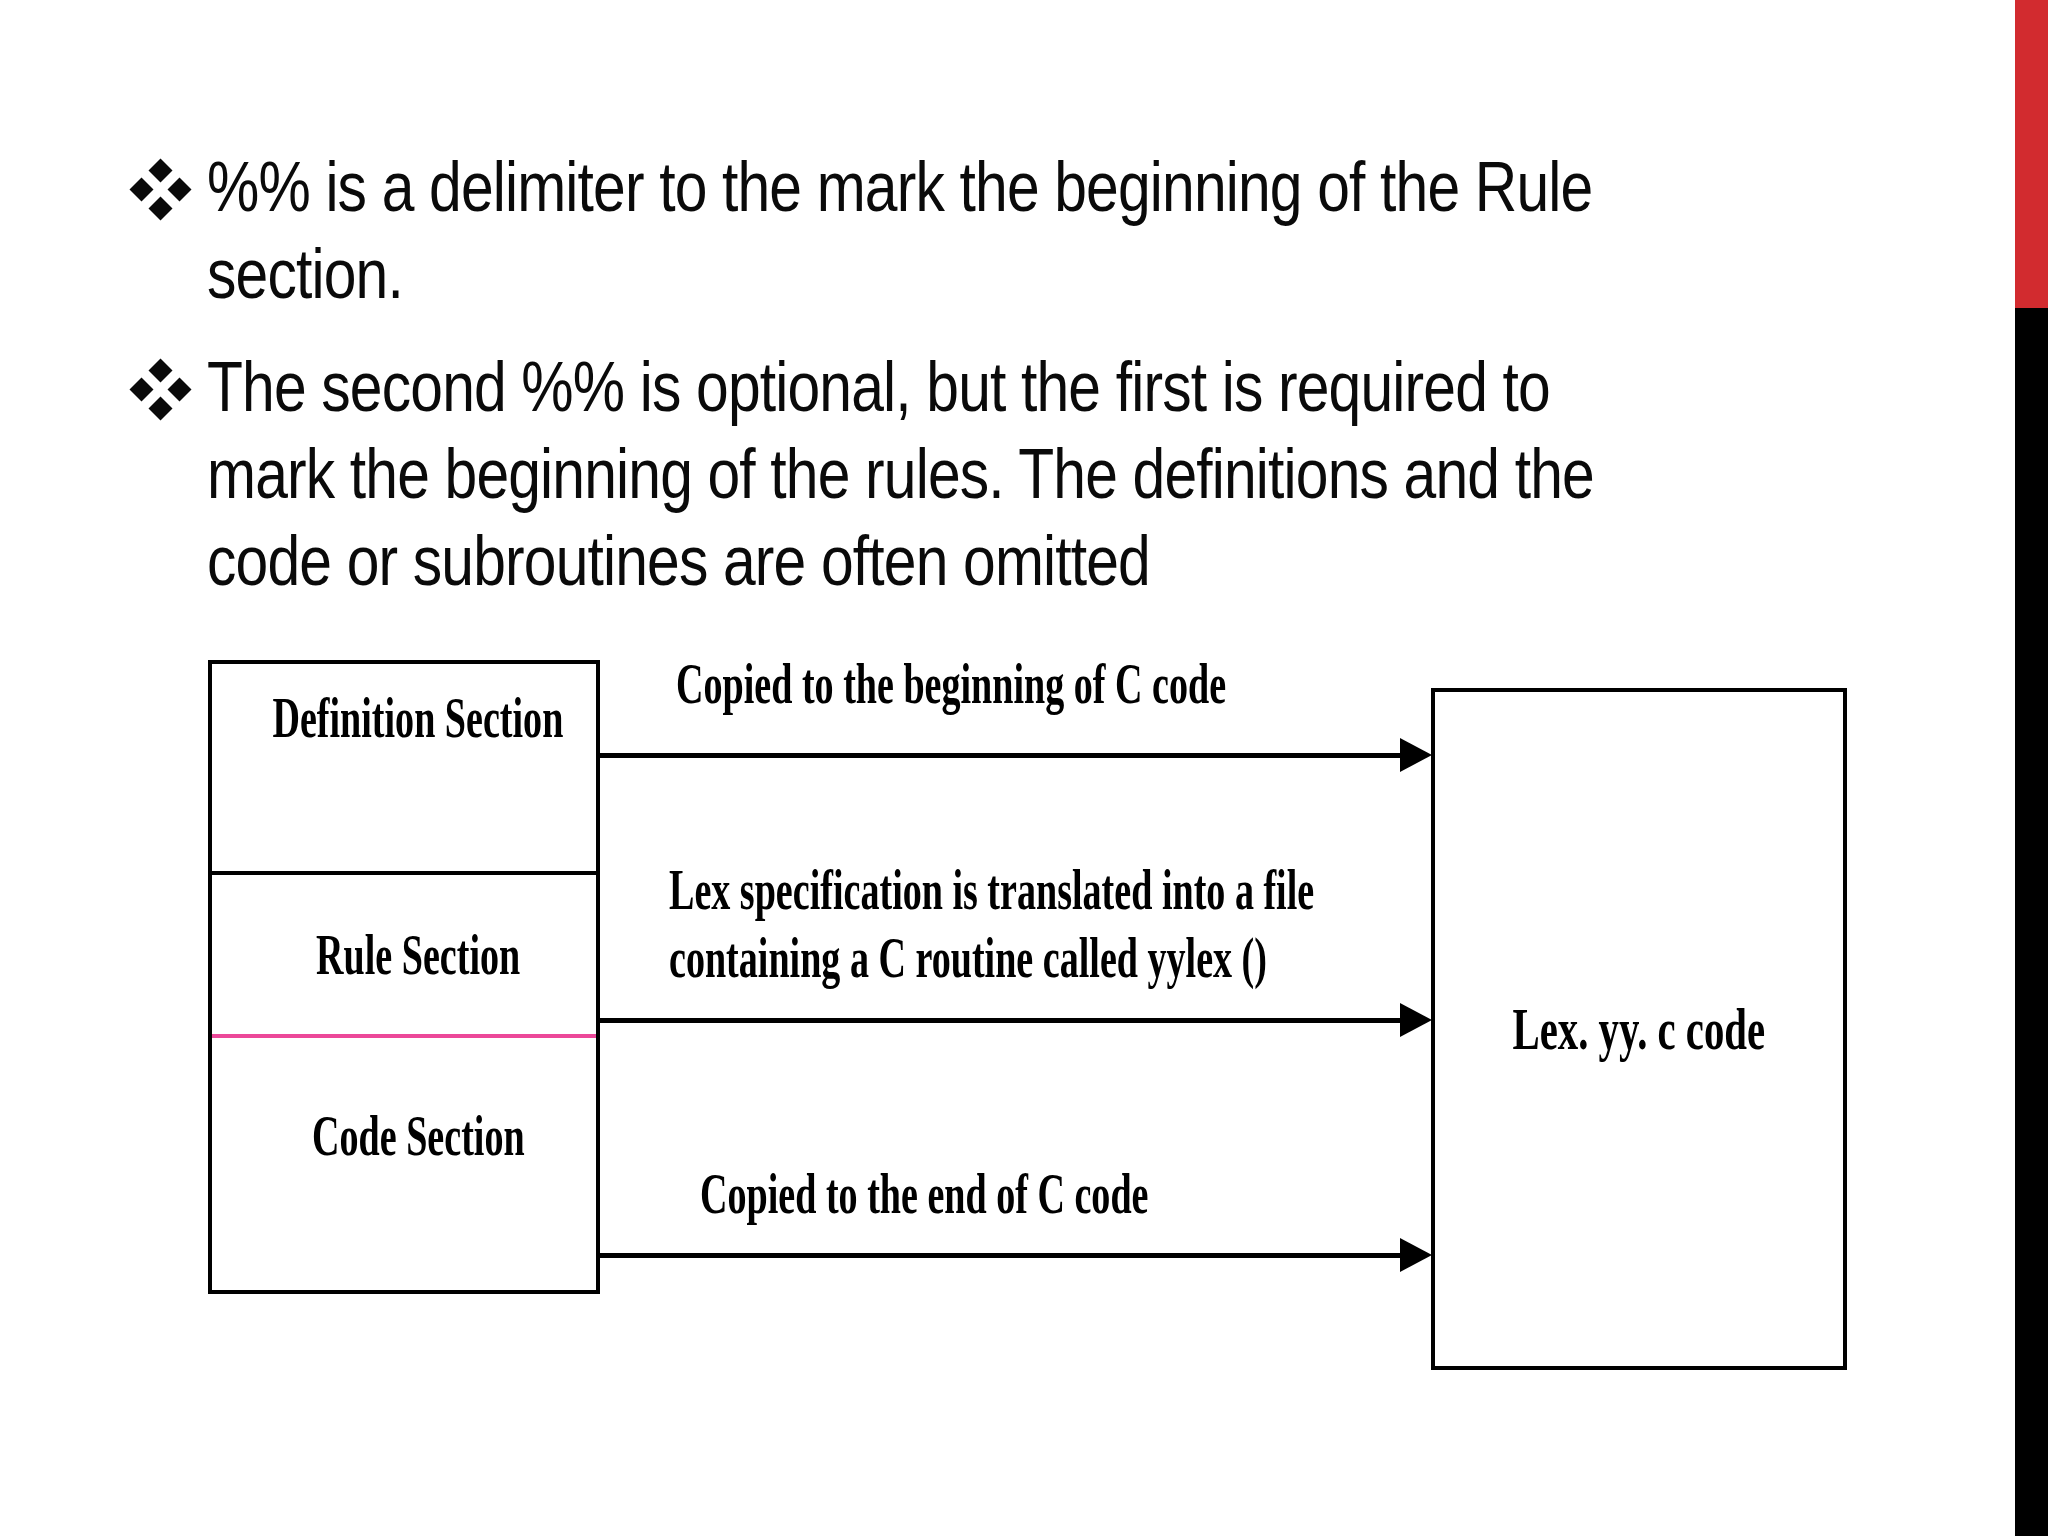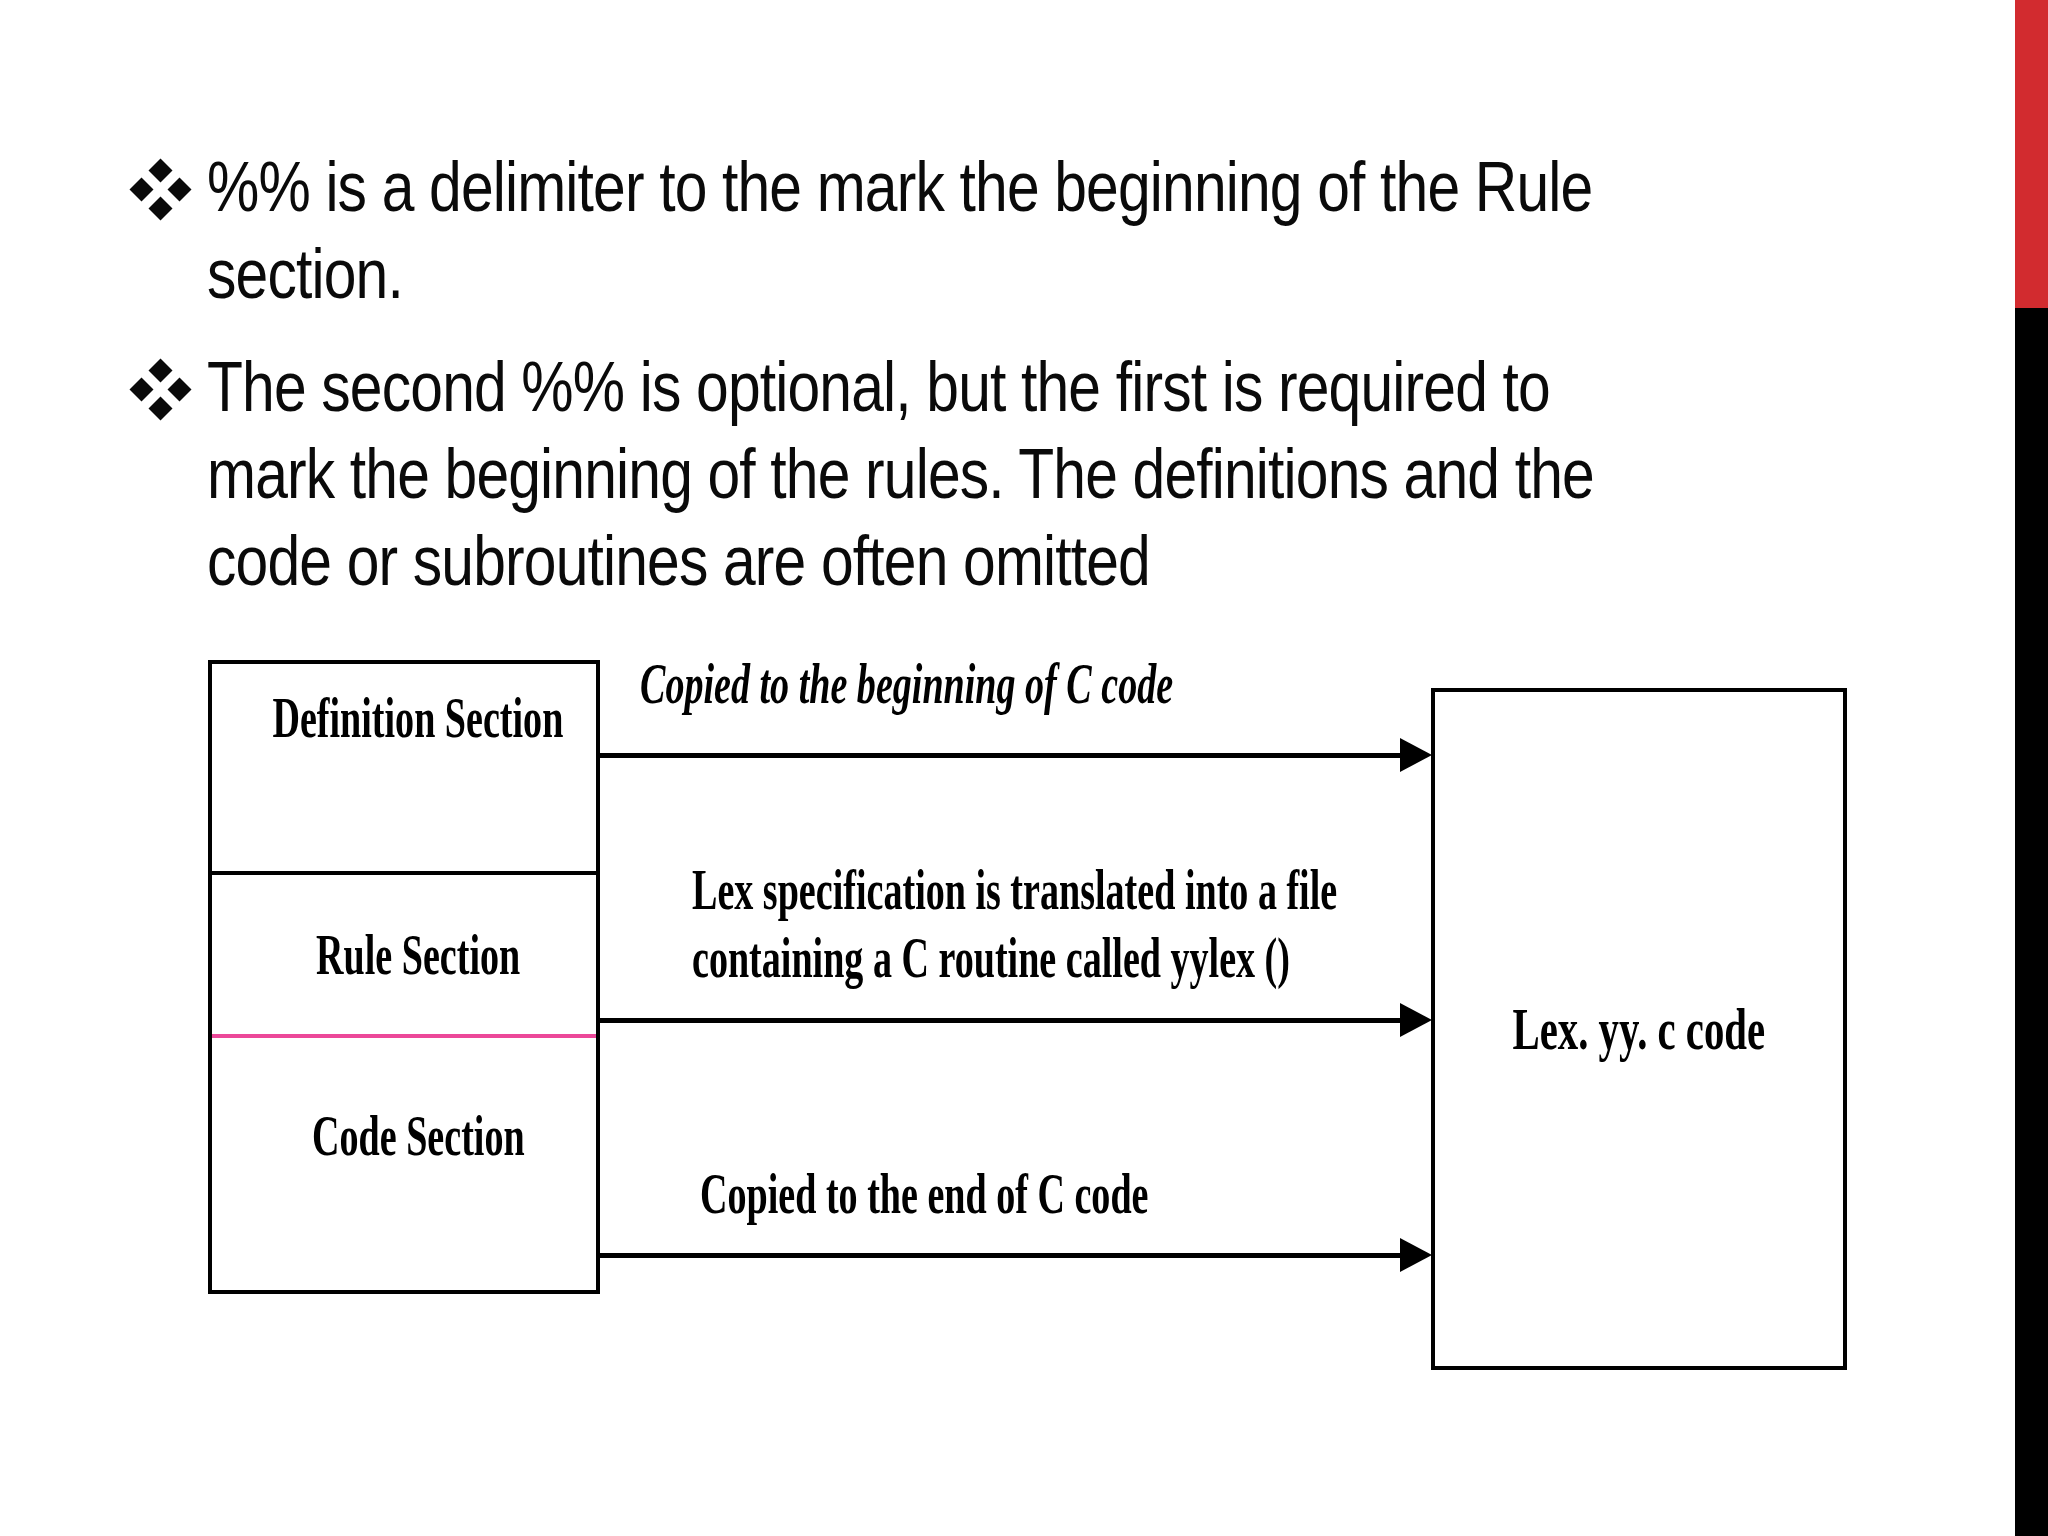--- a/index.html
+++ b/index.html
@@ -80,22 +80,22 @@
     border-top: 17px solid transparent;
     border-bottom: 17px solid transparent;
   }
   .head-1 { top: 738px; } .head-2 { top: 1003px; } .head-3 { top: 1238px; }
 
   .alabel { position: absolute; }
   .alabel .aline {
     font-size: 56px; line-height: 68px; white-space: nowrap;
     transform: scaleX(0.68); transform-origin: left center;
   }
-  .label-1 { left: 640px; top: 650px; font-style: italic; }
-  .label-2 { left: 692px; top: 856px; font-family: Liberation Serif, serif; }
+  .label-1 { left: 676px; top: 650px; }
+  .label-2 { left: 669px; top: 856px; font-family: Liberation Serif, serif; }
   .label-3 { left: 700px; top: 1160px; }
 </style>
 </head>
 <body>
 
 <div class="slide">
 
   <div class="bar-red"></div>
   <div class="bar-black"></div>
 

